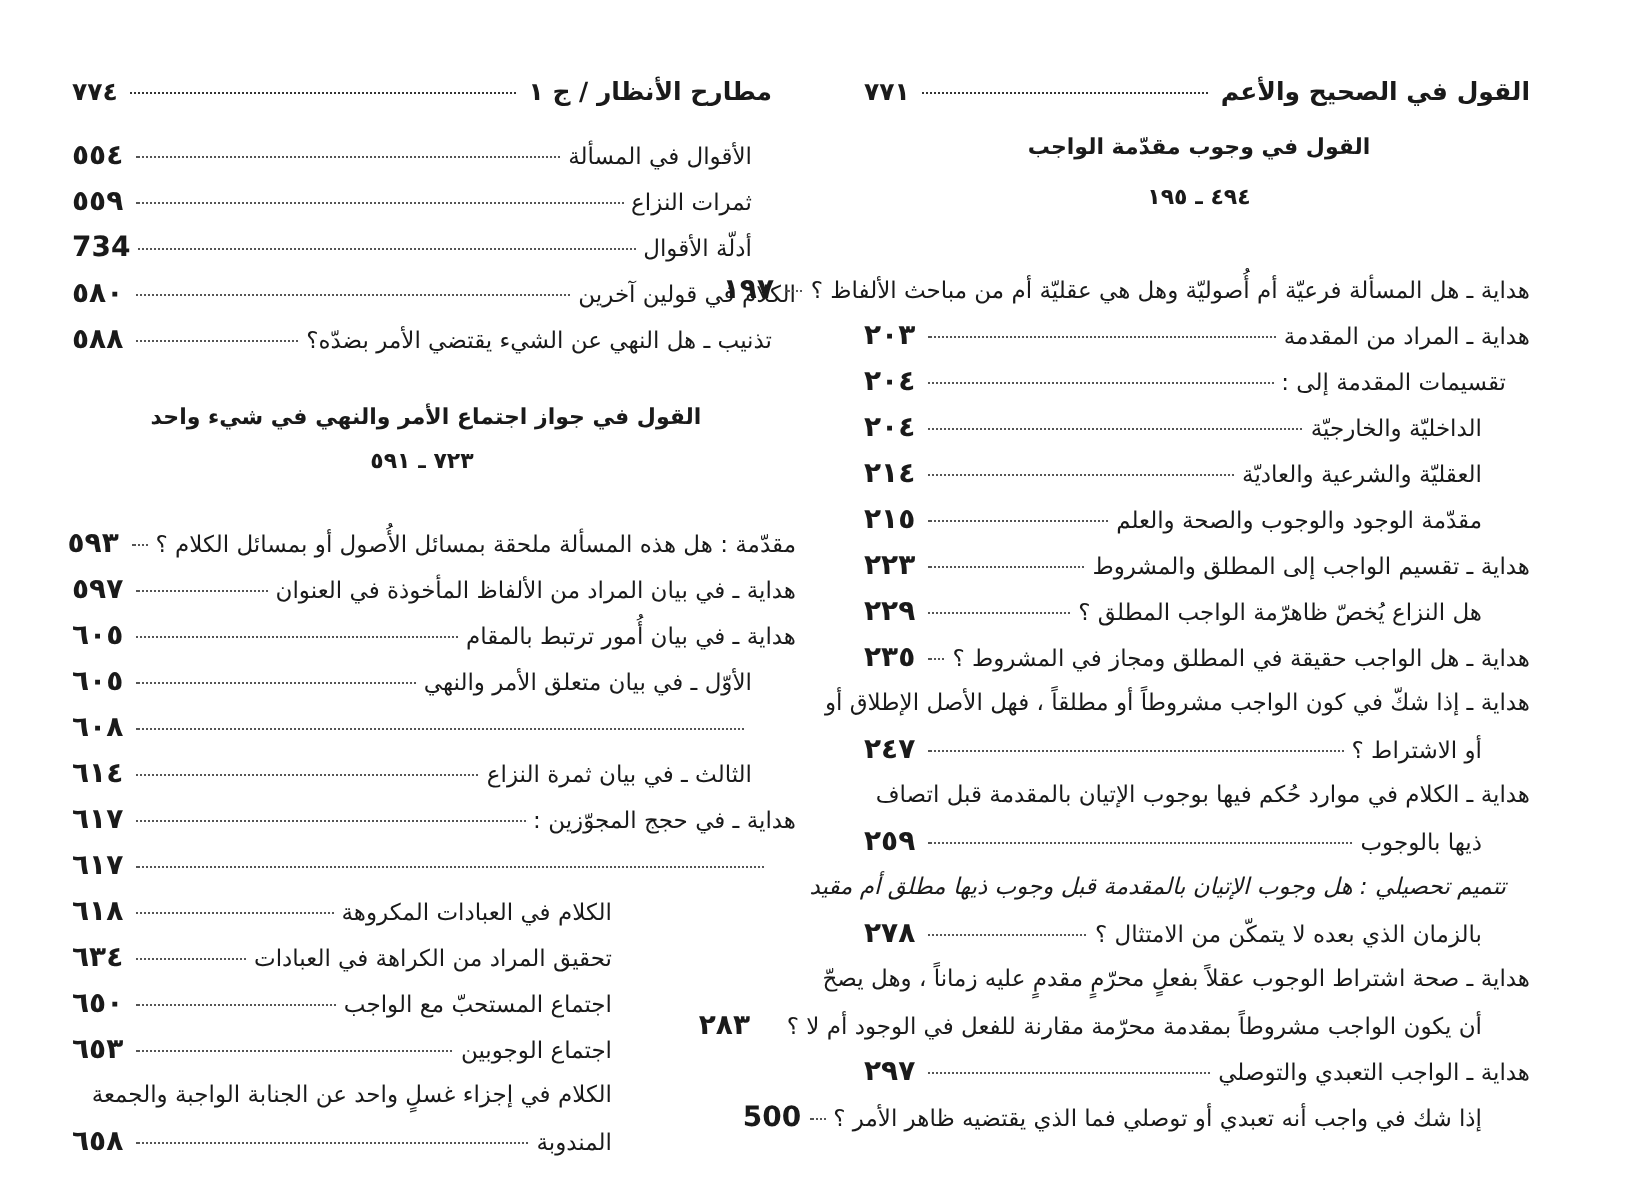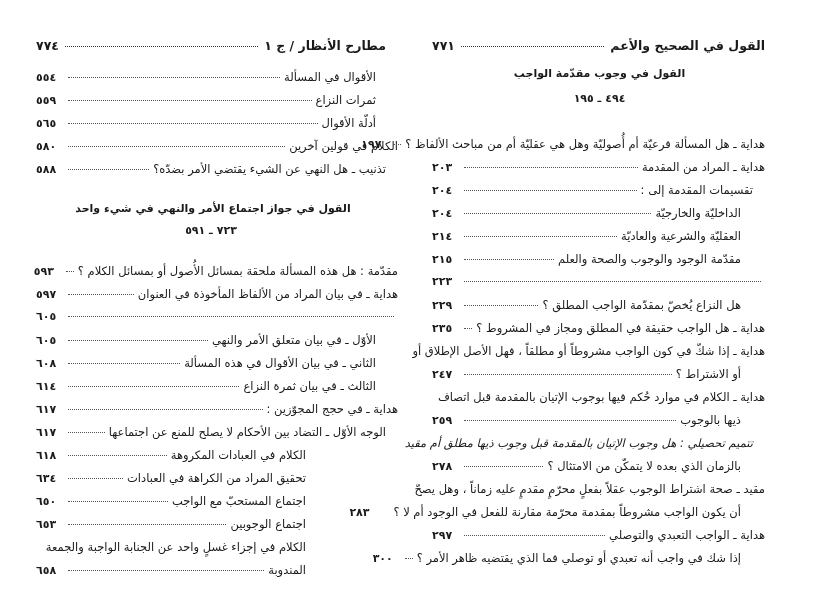--- a/index.html
+++ b/index.html
@@ -9,21 +9,21 @@
   #page-left  { left:0;   width:406px; }
   #page-right { left:406px; width:407px; }
   .header { position:absolute; top:38px; font-weight:bold; font-size:12.5px;
             display:flex; align-items:baseline; white-space:nowrap; }
   .header .dots { flex:1; border-bottom:1.5px dotted #333; margin:0 6px; height:0; transform:translateY(-3px); }
   .section-title { position:absolute; left:0; right:0; text-align:center;
                    font-weight:bold; font-size:11px; }
   .entry { position:absolute; display:flex; align-items:baseline; font-size:11.5px; white-space:nowrap; }
   .entry .txt { flex:0 0 auto; }
   .entry .dots { flex:1; border-bottom:1.5px dotted #555; margin:0 4px; transform:translateY(-3px); min-width:8px; }
-  .entry .num { flex:0 0 auto; font-weight:bold; font-size:11px; min-width:28px; text-align:left; }
+  .entry .num { flex:0 0 auto; font-weight:bold; font-size:14px; min-width:28px; text-align:left; }
   .entry.nodots .dots { border-bottom:none; }
 </style>
 </head>
 <body>
 
 <div class="page" id="page-left">
   <div class="header" style="right:20px; left:36px;">
     <span>مطارح الأنظار / ج ١</span>
     <span class="dots"></span>
     <span>٧٧٤</span>
@@ -35,21 +35,21 @@
       <span class="num">٥٥٤</span>
     </div>
   <div class="entry" style="top:93px; right:30px; left:36px;">
       <span class="txt">ثمرات النزاع</span>
       <span class="dots"></span>
       <span class="num">٥٥٩</span>
     </div>
   <div class="entry" style="top:116px; right:30px; left:36px;">
       <span class="txt">أدلّة الأقوال</span>
       <span class="dots"></span>
-      <span class="num">٥٦٥</span>
+      <span class="num">734</span>
     </div>
   <div class="entry" style="top:139px; right:8px; left:36px;">
       <span class="txt">الكلام في قولين آخرين</span>
       <span class="dots"></span>
       <span class="num">٥٨٠</span>
     </div>
   <div class="entry" style="top:162px; right:20px; left:36px;">
       <span class="txt">تذنيب ـ هل النهي عن الشيء يقتضي الأمر بضدّه؟</span>
       <span class="dots"></span>
       <span class="num">٥٨٨</span>
@@ -62,45 +62,44 @@
       <span class="txt">مقدّمة : هل هذه المسألة ملحقة بمسائل الأُصول أو بمسائل الكلام ؟</span>
       <span class="dots"></span>
       <span class="num">٥٩٣</span>
     </div>
   <div class="entry" style="top:287px; right:8px; left:36px;">
       <span class="txt">هداية ـ في بيان المراد من الألفاظ المأخوذة في العنوان</span>
       <span class="dots"></span>
       <span class="num">٥٩٧</span>
     </div>
   <div class="entry" style="top:310px; right:8px; left:36px;">
+      <span class="txt">هداية ـ في بيان أُمور ترتبط بالمقام</span>
       <span class="dots"></span>
       <span class="num">٦٠٥</span>
     </div>
   <div class="entry" style="top:333px; right:30px; left:36px;">
       <span class="txt">الأوّل ـ في بيان متعلق الأمر والنهي</span>
       <span class="dots"></span>
       <span class="num">٦٠٥</span>
     </div>
   <div class="entry" style="top:356px; right:30px; left:36px;">
-      <span class="txt">الثاني ـ في بيان الأقوال في هذه المسألة</span>
       <span class="dots"></span>
       <span class="num">٦٠٨</span>
     </div>
   <div class="entry" style="top:379px; right:30px; left:36px;">
       <span class="txt">الثالث ـ في بيان ثمرة النزاع</span>
       <span class="dots"></span>
       <span class="num">٦١٤</span>
     </div>
   <div class="entry" style="top:402px; right:8px; left:36px;">
       <span class="txt">هداية ـ في حجج المجوّزين :</span>
       <span class="dots"></span>
       <span class="num">٦١٧</span>
     </div>
   <div class="entry" style="top:425px; right:20px; left:36px;">
-      <span class="txt">الوجه الأوّل ـ التضاد بين الأحكام لا يصلح للمنع عن اجتماعها</span>
       <span class="dots"></span>
       <span class="num">٦١٧</span>
     </div>
   <div class="entry" style="top:448px; right:100px; left:36px;">
       <span class="txt">الكلام في العبادات المكروهة</span>
       <span class="dots"></span>
       <span class="num">٦١٨</span>
     </div>
   <div class="entry" style="top:471px; right:100px; left:36px;">
       <span class="txt">تحقيق المراد من الكراهة في العبادات</span>
@@ -163,25 +162,26 @@
       <span class="txt">العقليّة والشرعية والعاديّة</span>
       <span class="dots"></span>
       <span class="num">٢١٤</span>
     </div>
   <div class="entry" style="top:252px; right:72px; left:26px;">
       <span class="txt">مقدّمة الوجود والوجوب والصحة والعلم</span>
       <span class="dots"></span>
       <span class="num">٢١٥</span>
     </div>
   <div class="entry" style="top:275px; right:48px; left:26px;">
+      <span class="txt">هداية ـ تقسيم الواجب إلى المطلق والمشروط</span>
       <span class="dots"></span>
       <span class="num">٢٢٣</span>
     </div>
   <div class="entry" style="top:298px; right:72px; left:26px;">
-      <span class="txt">هل النزاع يُخصّ بمقدّمة الواجب المطلق ؟</span>
+      <span class="txt">هل النزاع يُخصّ ظاهرّمة الواجب المطلق ؟</span>
       <span class="dots"></span>
       <span class="num">٢٢٩</span>
     </div>
   <div class="entry" style="top:321px; right:48px; left:26px;">
       <span class="txt">هداية ـ هل الواجب حقيقة في المطلق ومجاز في المشروط ؟</span>
       <span class="dots"></span>
       <span class="num">٢٣٥</span>
     </div>
   <div class="entry nodots" style="top:344px; right:48px; left:64px;">
       <span class="txt">هداية ـ إذا شكّ في كون الواجب مشروطاً أو مطلقاً ، فهل الأصل الإطلاق أو</span>
@@ -207,32 +207,32 @@
       <span class="txt">تتميم تحصيلي : هل وجوب الإتيان بالمقدمة قبل وجوب ذيها مطلق أم مقيد</span>
       <span class="dots"></span>
       <span class="num"></span>
     </div>
   <div class="entry" style="top:459px; right:72px; left:26px;">
       <span class="txt">بالزمان الذي بعده لا يتمكّن من الامتثال ؟</span>
       <span class="dots"></span>
       <span class="num">٢٧٨</span>
     </div>
   <div class="entry nodots" style="top:482px; right:48px; left:50px;">
-      <span class="txt">مقيد ـ صحة اشتراط الوجوب عقلاً بفعلٍ محرّمٍ مقدمٍ عليه زماناً ، وهل يصحّ</span>
+      <span class="txt">هداية ـ صحة اشتراط الوجوب عقلاً بفعلٍ محرّمٍ مقدمٍ عليه زماناً ، وهل يصحّ</span>
       <span class="dots"></span>
       <span class="num"></span>
     </div>
   <div class="entry nodots" style="top:505px; right:72px; left:26px;">
       <span class="txt">أن يكون الواجب مشروطاً بمقدمة محرّمة مقارنة للفعل في الوجود أم لا ؟</span>
       <span class="dots"></span>
       <span class="num">٢٨٣</span>
     </div>
   <div class="entry" style="top:528px; right:48px; left:26px;">
       <span class="txt">هداية ـ الواجب التعبدي والتوصلي</span>
       <span class="dots"></span>
       <span class="num">٢٩٧</span>
     </div>
   <div class="entry" style="top:551px; right:72px; left:26px;">
       <span class="txt">إذا شك في واجب أنه تعبدي أو توصلي فما الذي يقتضيه ظاهر الأمر ؟</span>
       <span class="dots"></span>
-      <span class="num">٣٠٠</span>
+      <span class="num">500</span>
     </div>
 </div>
 
 </body></html>

